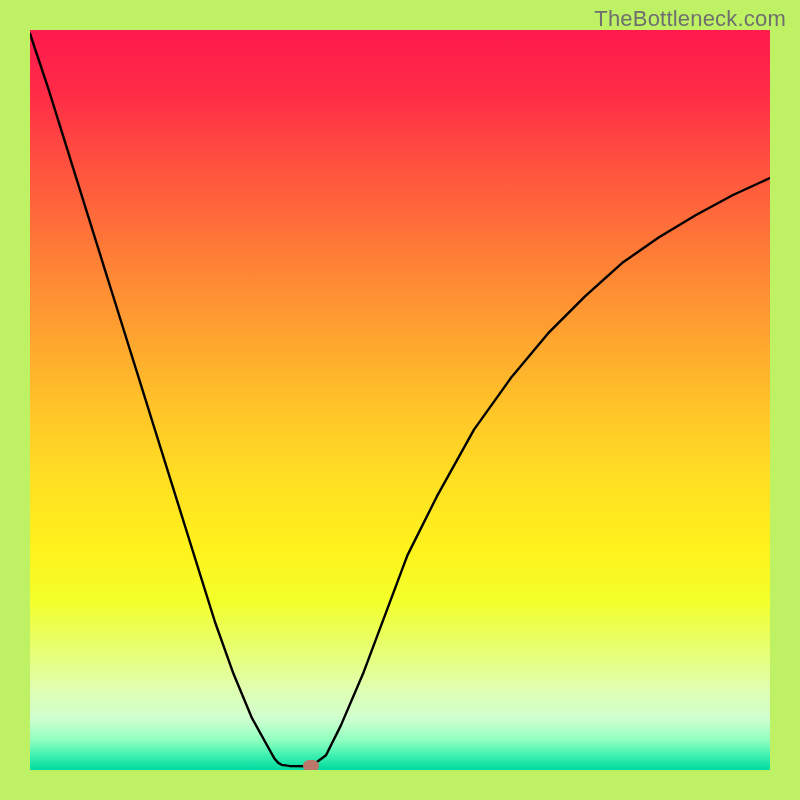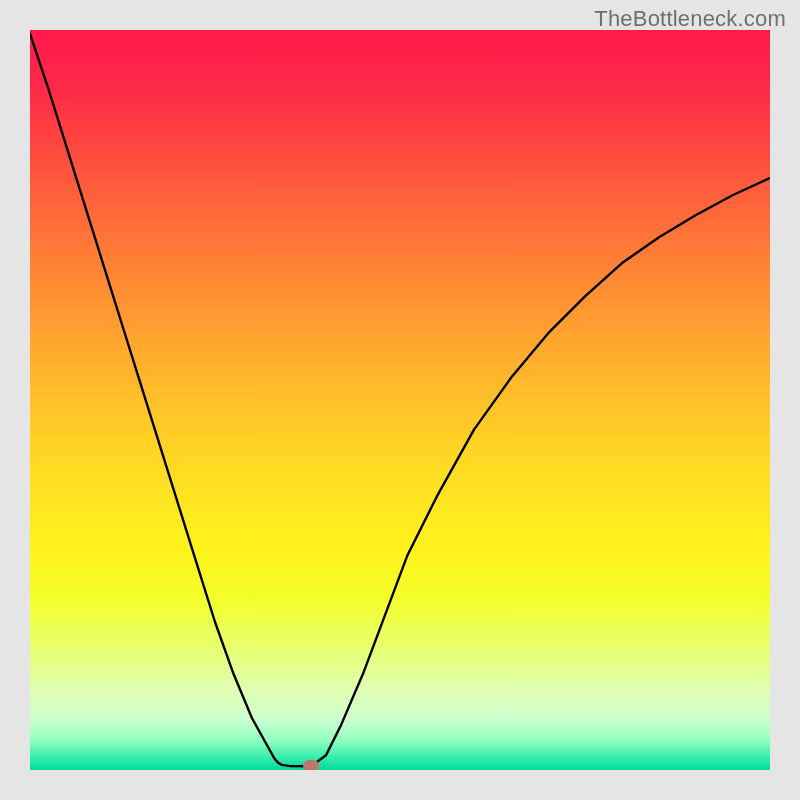--- a/index.html
+++ b/index.html
@@ -8,21 +8,21 @@
     width: 800px;
     height: 800px;
     background: #000;
     overflow: hidden;
     font-family: Arial, Helvetica, sans-serif;
   }
   .frame {
     position: relative;
     width: 800px;
     height: 800px;
-    background: #e5e5e5;
+    background: #bef264;
   }
   .watermark {
     position: absolute;
     top: 6px;
     right: 14px;
     color: #6f6f6f;
     font-size: 22px;
     font-weight: 500;
     letter-spacing: 0.2px;
     z-index: 5;

